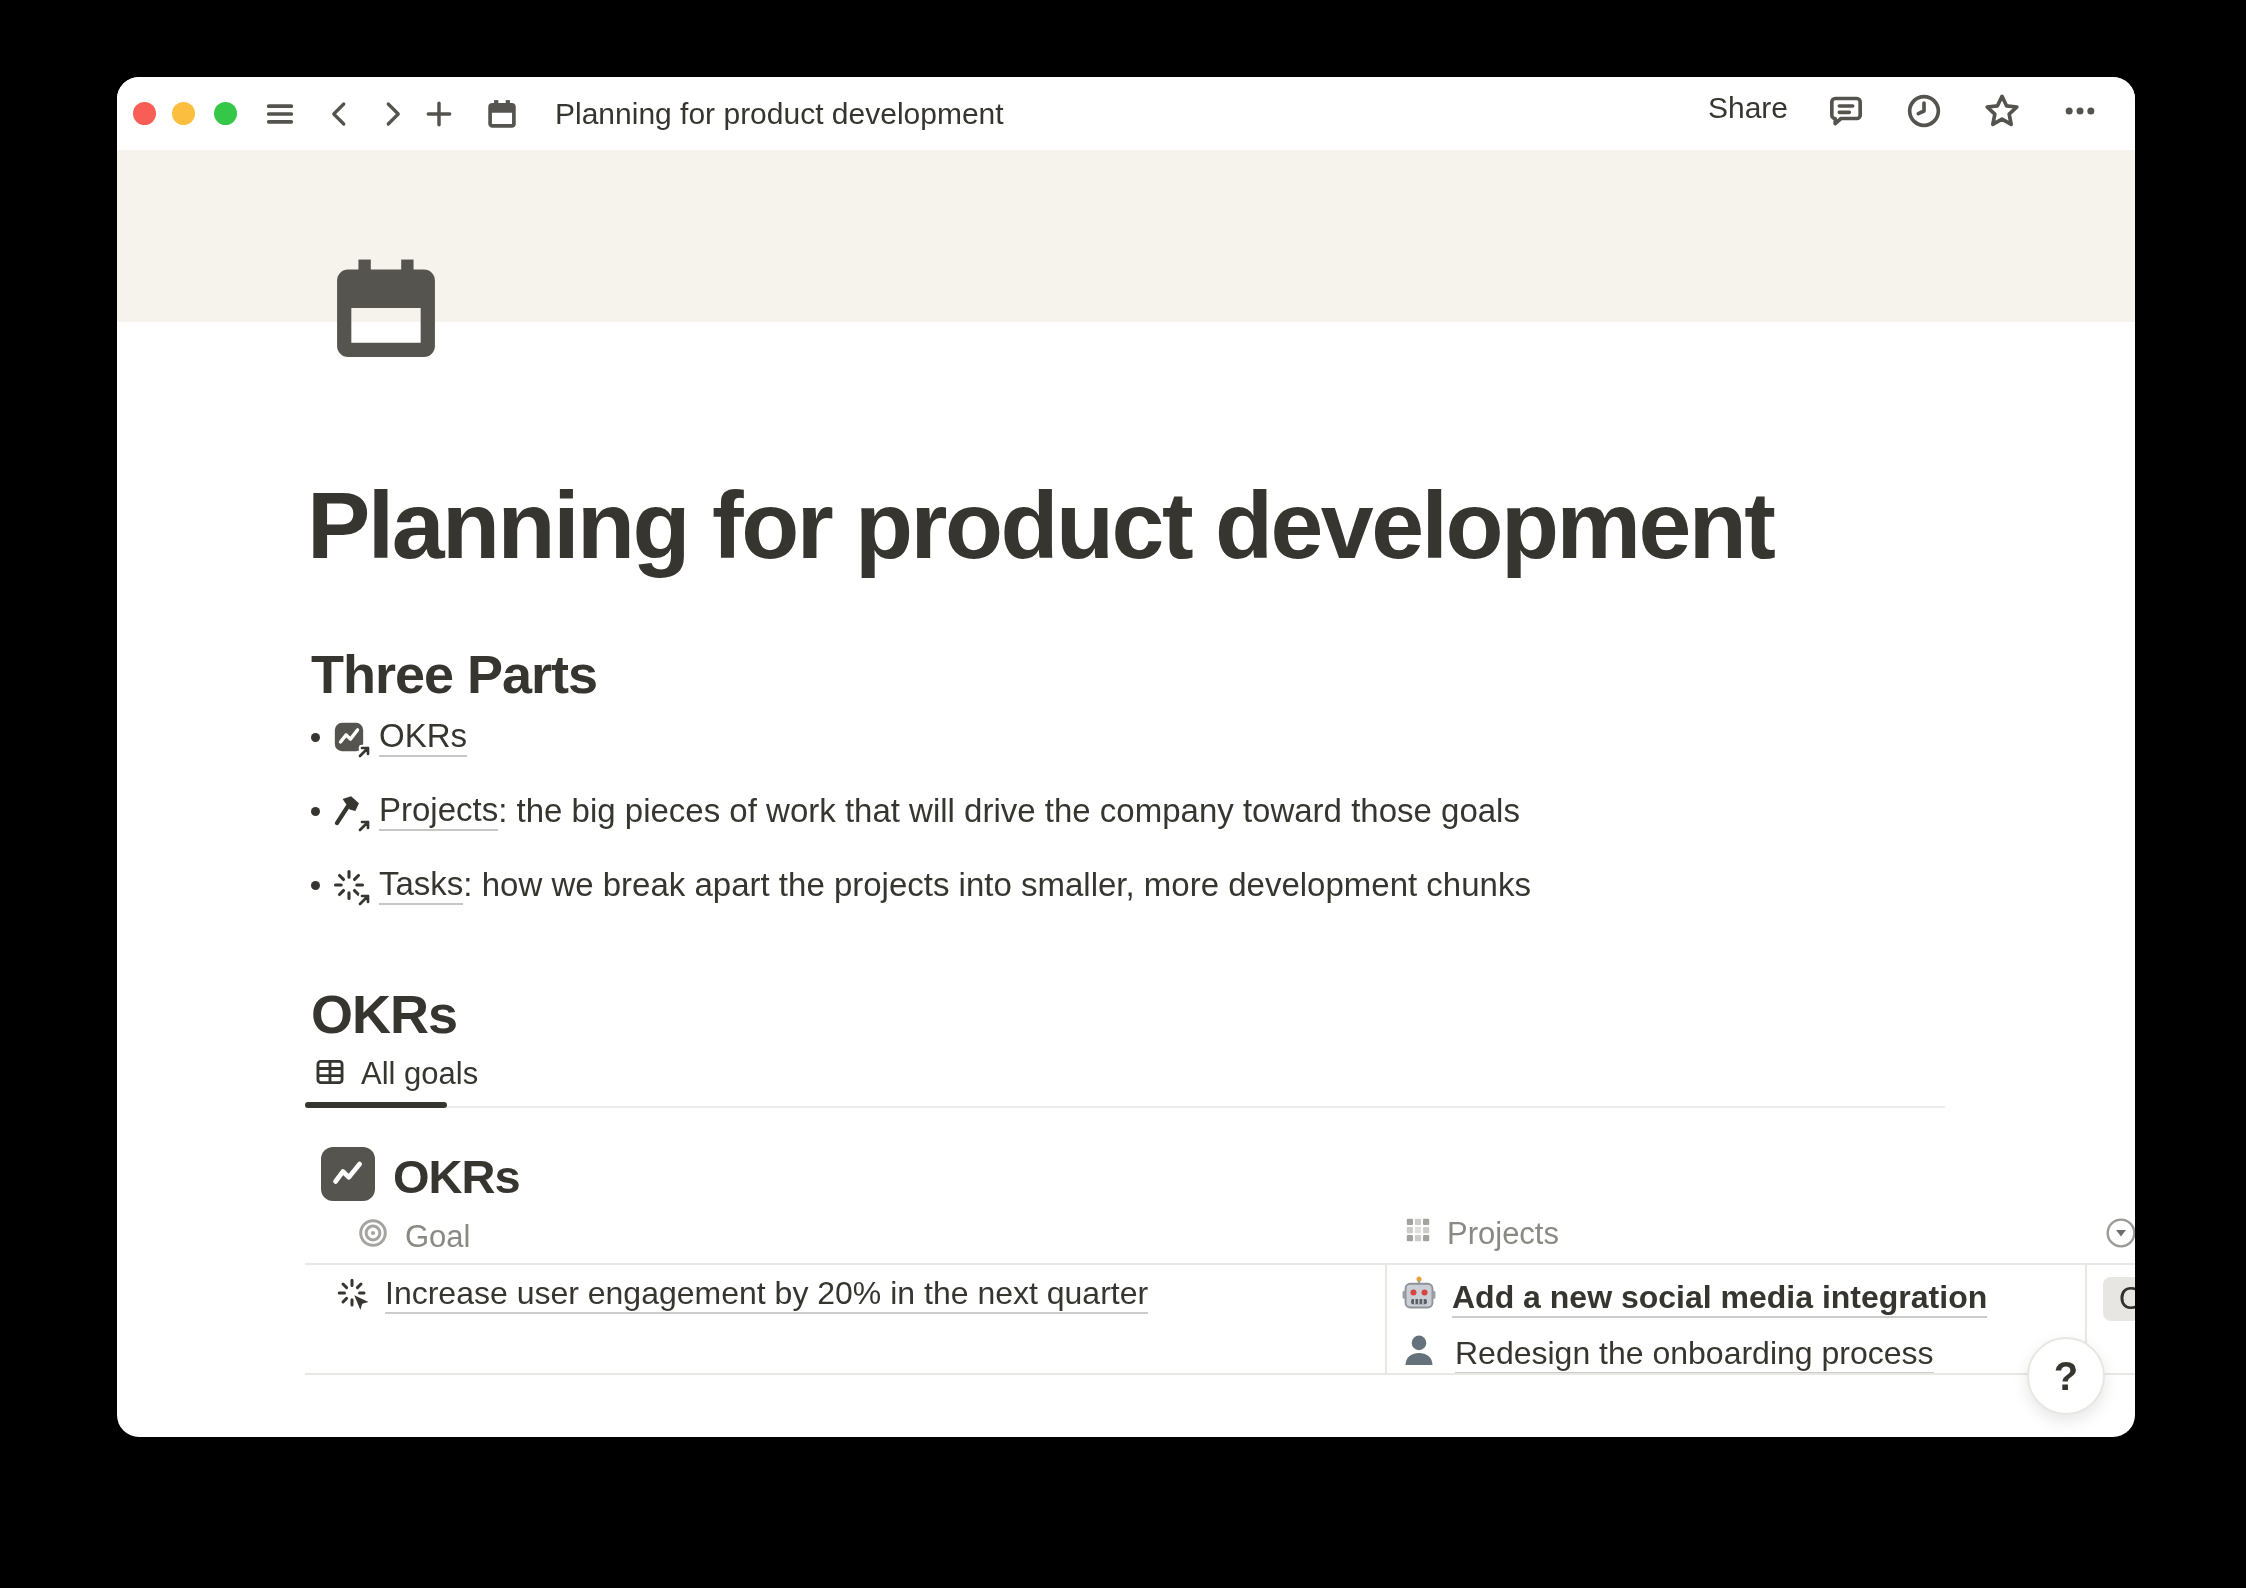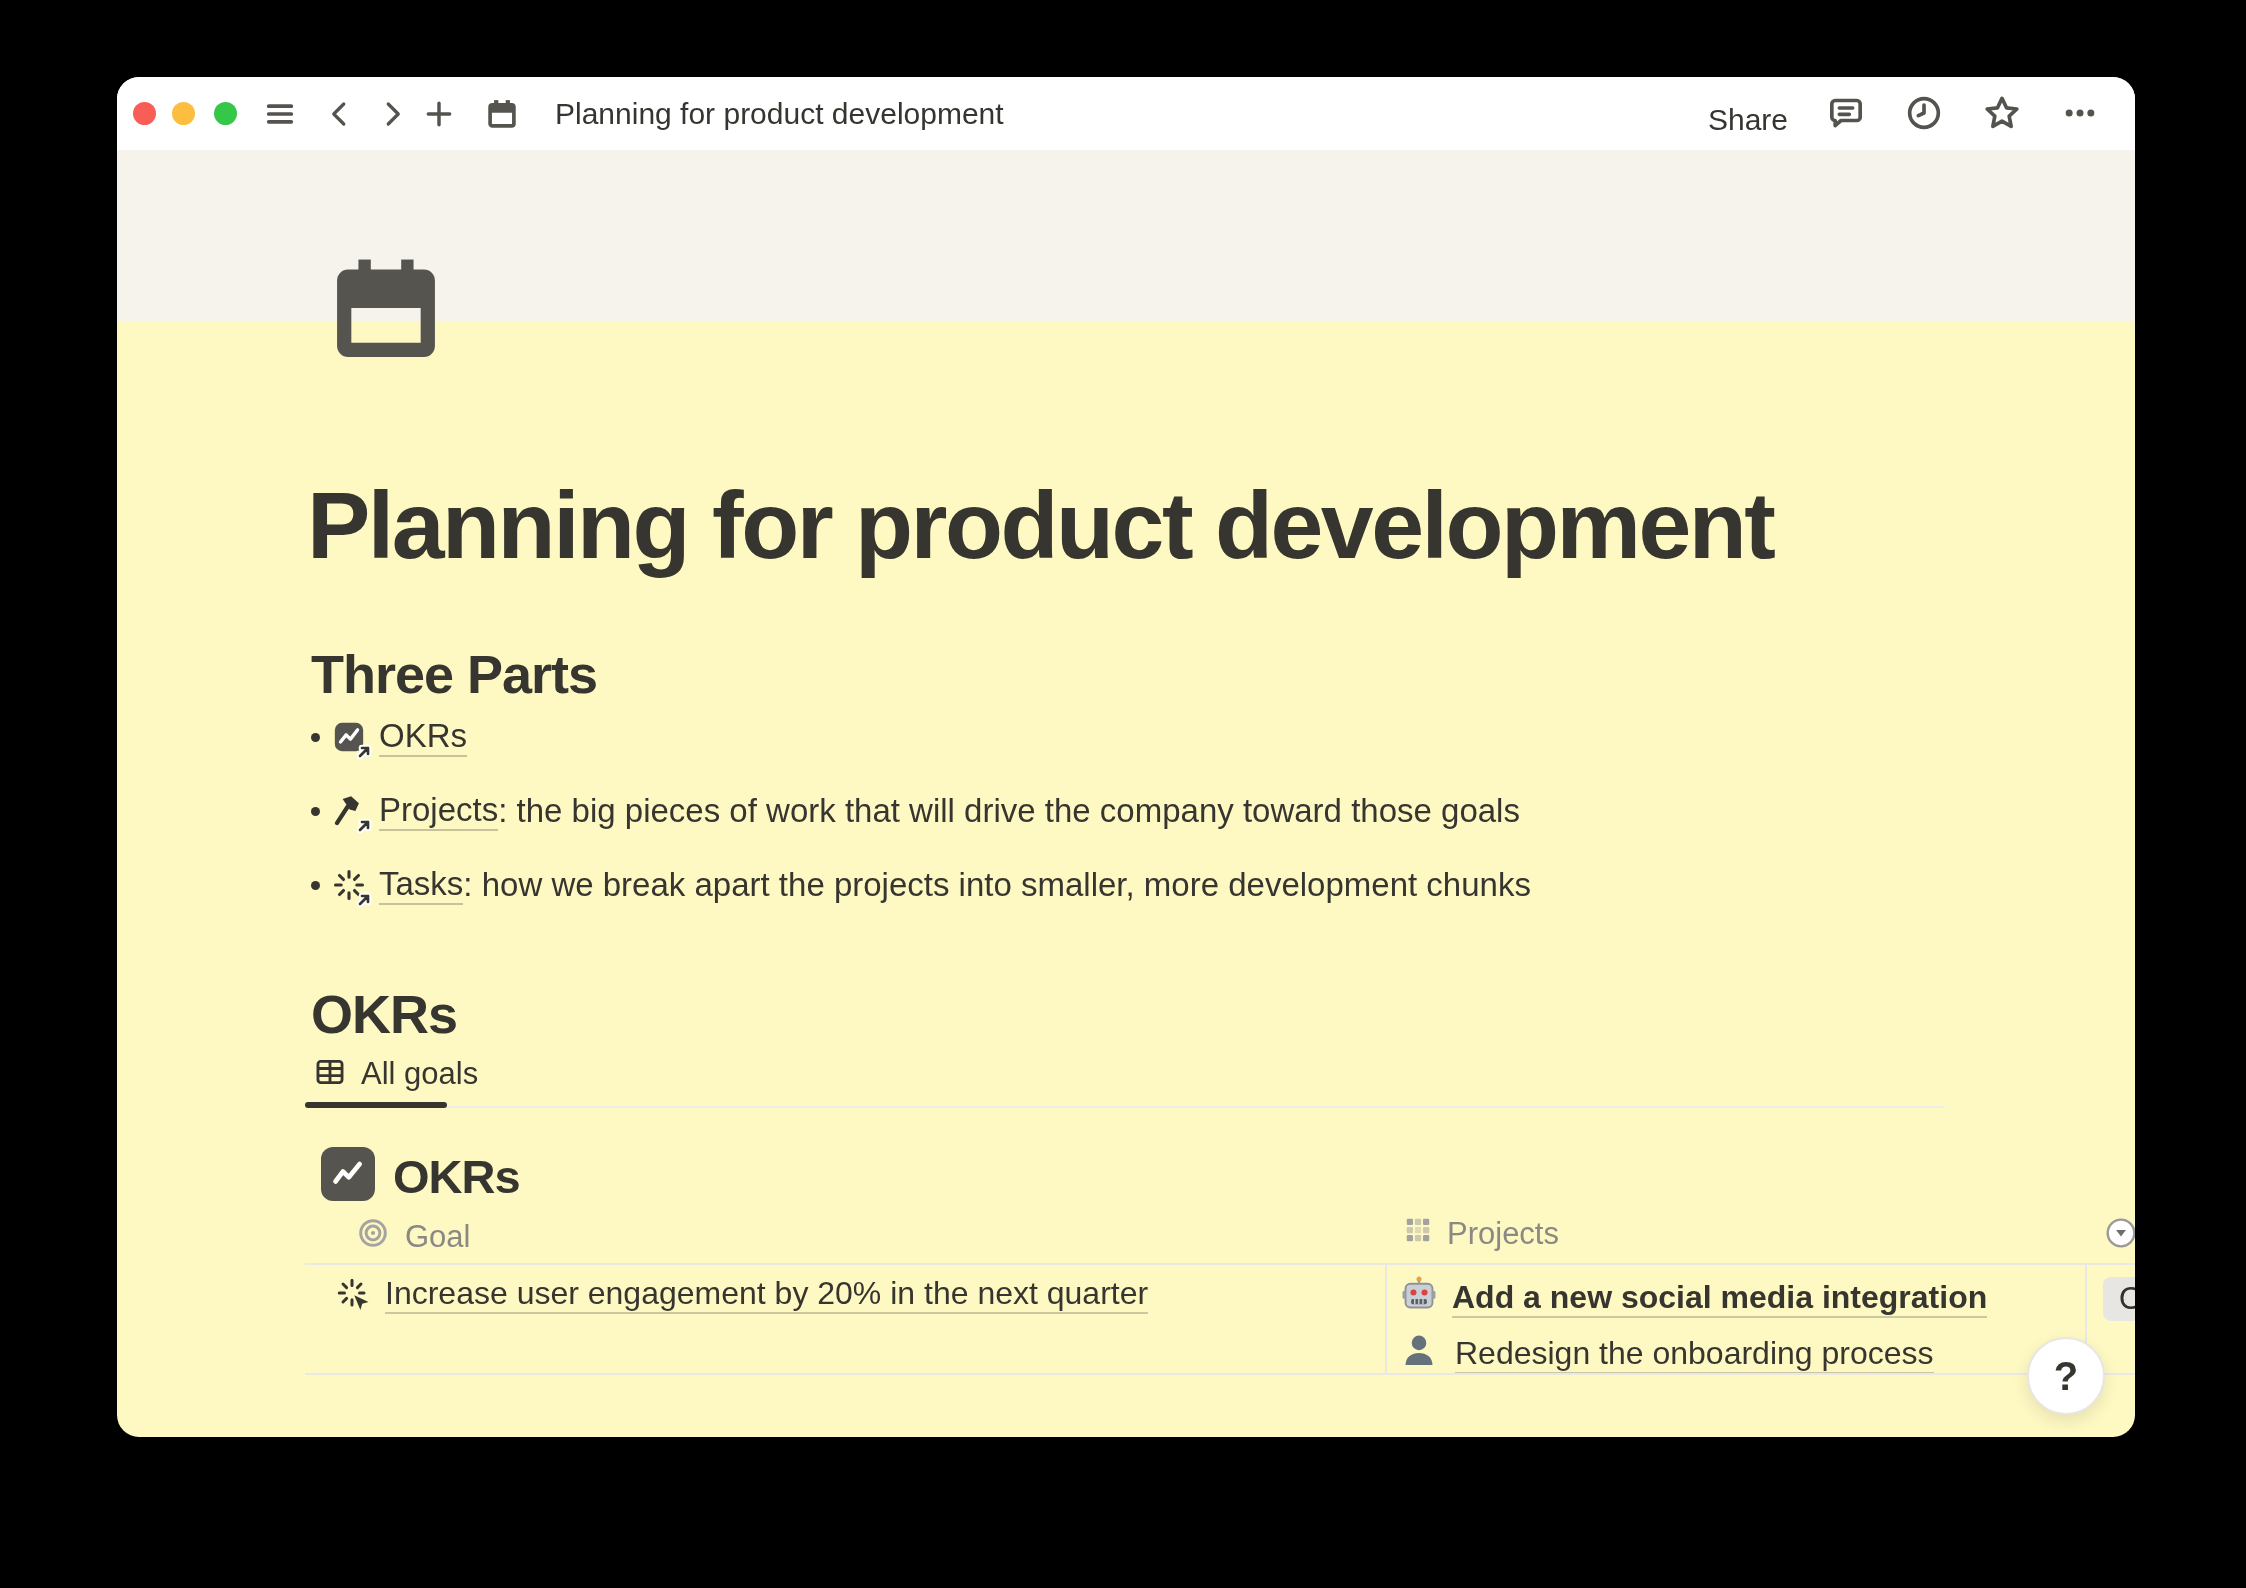--- a/index.html
+++ b/index.html
@@ -1,27 +1,27 @@
 <!DOCTYPE html>
 <html><head>
 <meta charset="utf-8">
 <style>
   html,body{margin:0;padding:0;background:#000;}
   .canvas{position:relative;width:2246px;height:1588px;background:#000;overflow:hidden;
           font-family:"Liberation Sans",sans-serif;color:#37352f;}
-  .window{position:absolute;left:117px;top:77px;width:2018px;height:1360px;background:#fef9c3;
+  .window{position:absolute;left:117px;top:77px;width:2018px;height:1360px;background:#ffffff;
           border-radius:22px;overflow:hidden;box-shadow:0 20px 60px rgba(0,0,0,.6);}
 
   
   .titlebar{position:absolute;left:0;top:0;width:100%;height:73px;background:#fff;z-index:5;}
   .traffic{position:absolute;top:25px;width:23px;height:23px;border-radius:50%;}
   .tb-ico{position:absolute;top:20px;width:34px;height:34px;display:flex;align-items:center;justify-content:center;cursor:pointer;}
   .tb-ico svg{display:block;}
   .doc-title{position:absolute;left:438px;top:19px;font-size:30px;line-height:36px;color:#37352f;white-space:nowrap;}
-  .tb-right{position:absolute;right:35px;top:14px;height:46px;display:flex;align-items:flex-end;gap:38px;}
+  .tb-right{position:absolute;right:35px;top:14px;height:46px;display:flex;align-items:flex-start;gap:38px;}
   .share{font-size:30px;color:#37352f;cursor:pointer;}
 
   
   .banner{position:absolute;left:0;top:73px;width:100%;height:172px;background:#f6f3ed;}
   .page-icon{position:absolute;left:210px;top:174px;width:118px;height:114px;z-index:4;cursor:pointer;}
 
   
   .page-title{position:absolute;left:190px;top:395px;font-size:95px;font-weight:bold;
               letter-spacing:-2.5px;line-height:1.12;white-space:nowrap;}
   .h2{position:absolute;font-size:54px;font-weight:bold;letter-spacing:-1px;white-space:nowrap;}

